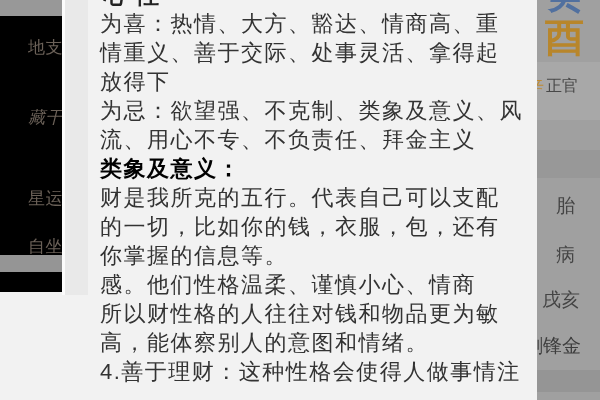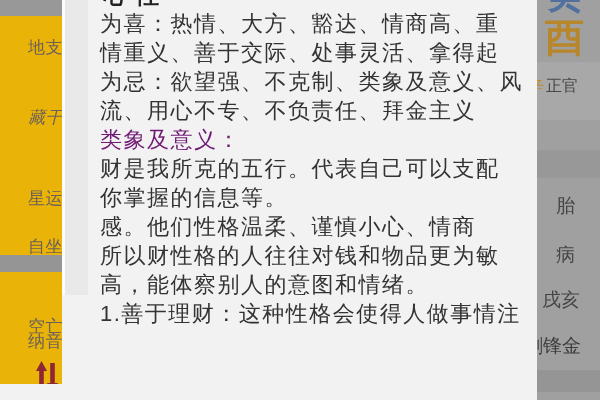--- a/index.html
+++ b/index.html
@@ -3,22 +3,22 @@
 <meta charset="utf-8">
 <style>
   html,body{margin:0;padding:0;background:#444;}
   .screen{
     position:relative;width:600px;height:400px;overflow:hidden;
     font-family:"Liberation Sans","DejaVu Sans",sans-serif;
     background:#f2f2f2;
   }
   
   .left-col{
-    position:absolute;left:0;top:0;width:62px;height:384px;
-    background:#eab308;overflow:hidden;z-index:1;
+    position:absolute;left:0;top:0;width:62px;height:292px;
+    background:#000000;overflow:hidden;z-index:1;
   }
   .left-col .band-top{position:absolute;left:0;top:0;width:62px;height:16px;background:#989898;}
   .left-col .band-mid{position:absolute;left:0;top:255px;width:62px;height:17px;background:#959595;}
   .left-col .band-bot{position:absolute;left:0;top:384px;width:62px;height:16px;background:#8f8f8f;}
   .row-label{
     position:absolute;left:28px;white-space:nowrap;
     font-size:17px;color:#6b6158;letter-spacing:0.5px;
   }
   .lbl-dizhi{top:36px;}
   .lbl-canggan{top:106px;font-style:italic;}
@@ -62,21 +62,21 @@
   .modal-text{
     position:absolute;left:12px;top:-19px;right:4px;color:#333;
   }
   .m-heading{
     font-size:23px;font-weight:bold;color:#222;line-height:28px;
     letter-spacing:9px;white-space:nowrap;padding-left:4px;
   }
   .m-line{
     font-size:22px;line-height:29px;letter-spacing:1.5px;white-space:nowrap;
   }
-  .m-line.bold{font-weight:normal;color:#701a75;}
+  .m-line.bold{font-weight:bold;color:#000000;}
 </style>
 </head>
 <body>
 
 <div class="screen">
 
   <div class="left-col">
     <div class="band-top"></div>
     <div class="band-mid"></div>
     <div class="band-bot"></div>
@@ -108,26 +108,28 @@
     <div class="val val-kw">戌亥</div>
     <div class="val val-nayin">剑锋金</div>
   </div>
 
   <div class="modal">
     <div class="modal-inner">
       <div class="modal-text">
         <div class="m-heading">心性</div>
         <div class="m-line">为喜：热情、大方、豁达、情商高、重</div>
         <div class="m-line">情重义、善于交际、处事灵活、拿得起</div>
+        <div class="m-line">放得下</div>
         <div class="m-line">为忌：欲望强、不克制、类象及意义、风</div>
         <div class="m-line">流、用心不专、不负责任、拜金主义</div>
         <div class="m-line bold">类象及意义：</div>
         <div class="m-line">财是我所克的五行。代表自己可以支配</div>
+        <div class="m-line">的一切，比如你的钱，衣服，包，还有</div>
         <div class="m-line">你掌握的信息等。</div>
         <div class="m-line">感。他们性格温柔、谨慎小心、情商</div>
         <div class="m-line">所以财性格的人往往对钱和物品更为敏</div>
         <div class="m-line">高，能体察别人的意图和情绪。</div>
-        <div class="m-line">1.善于理财：这种性格会使得人做事情注</div>
+        <div class="m-line">4.善于理财：这种性格会使得人做事情注</div>
       </div>
     </div>
   </div>
 
 </div>
 
 </body></html>

